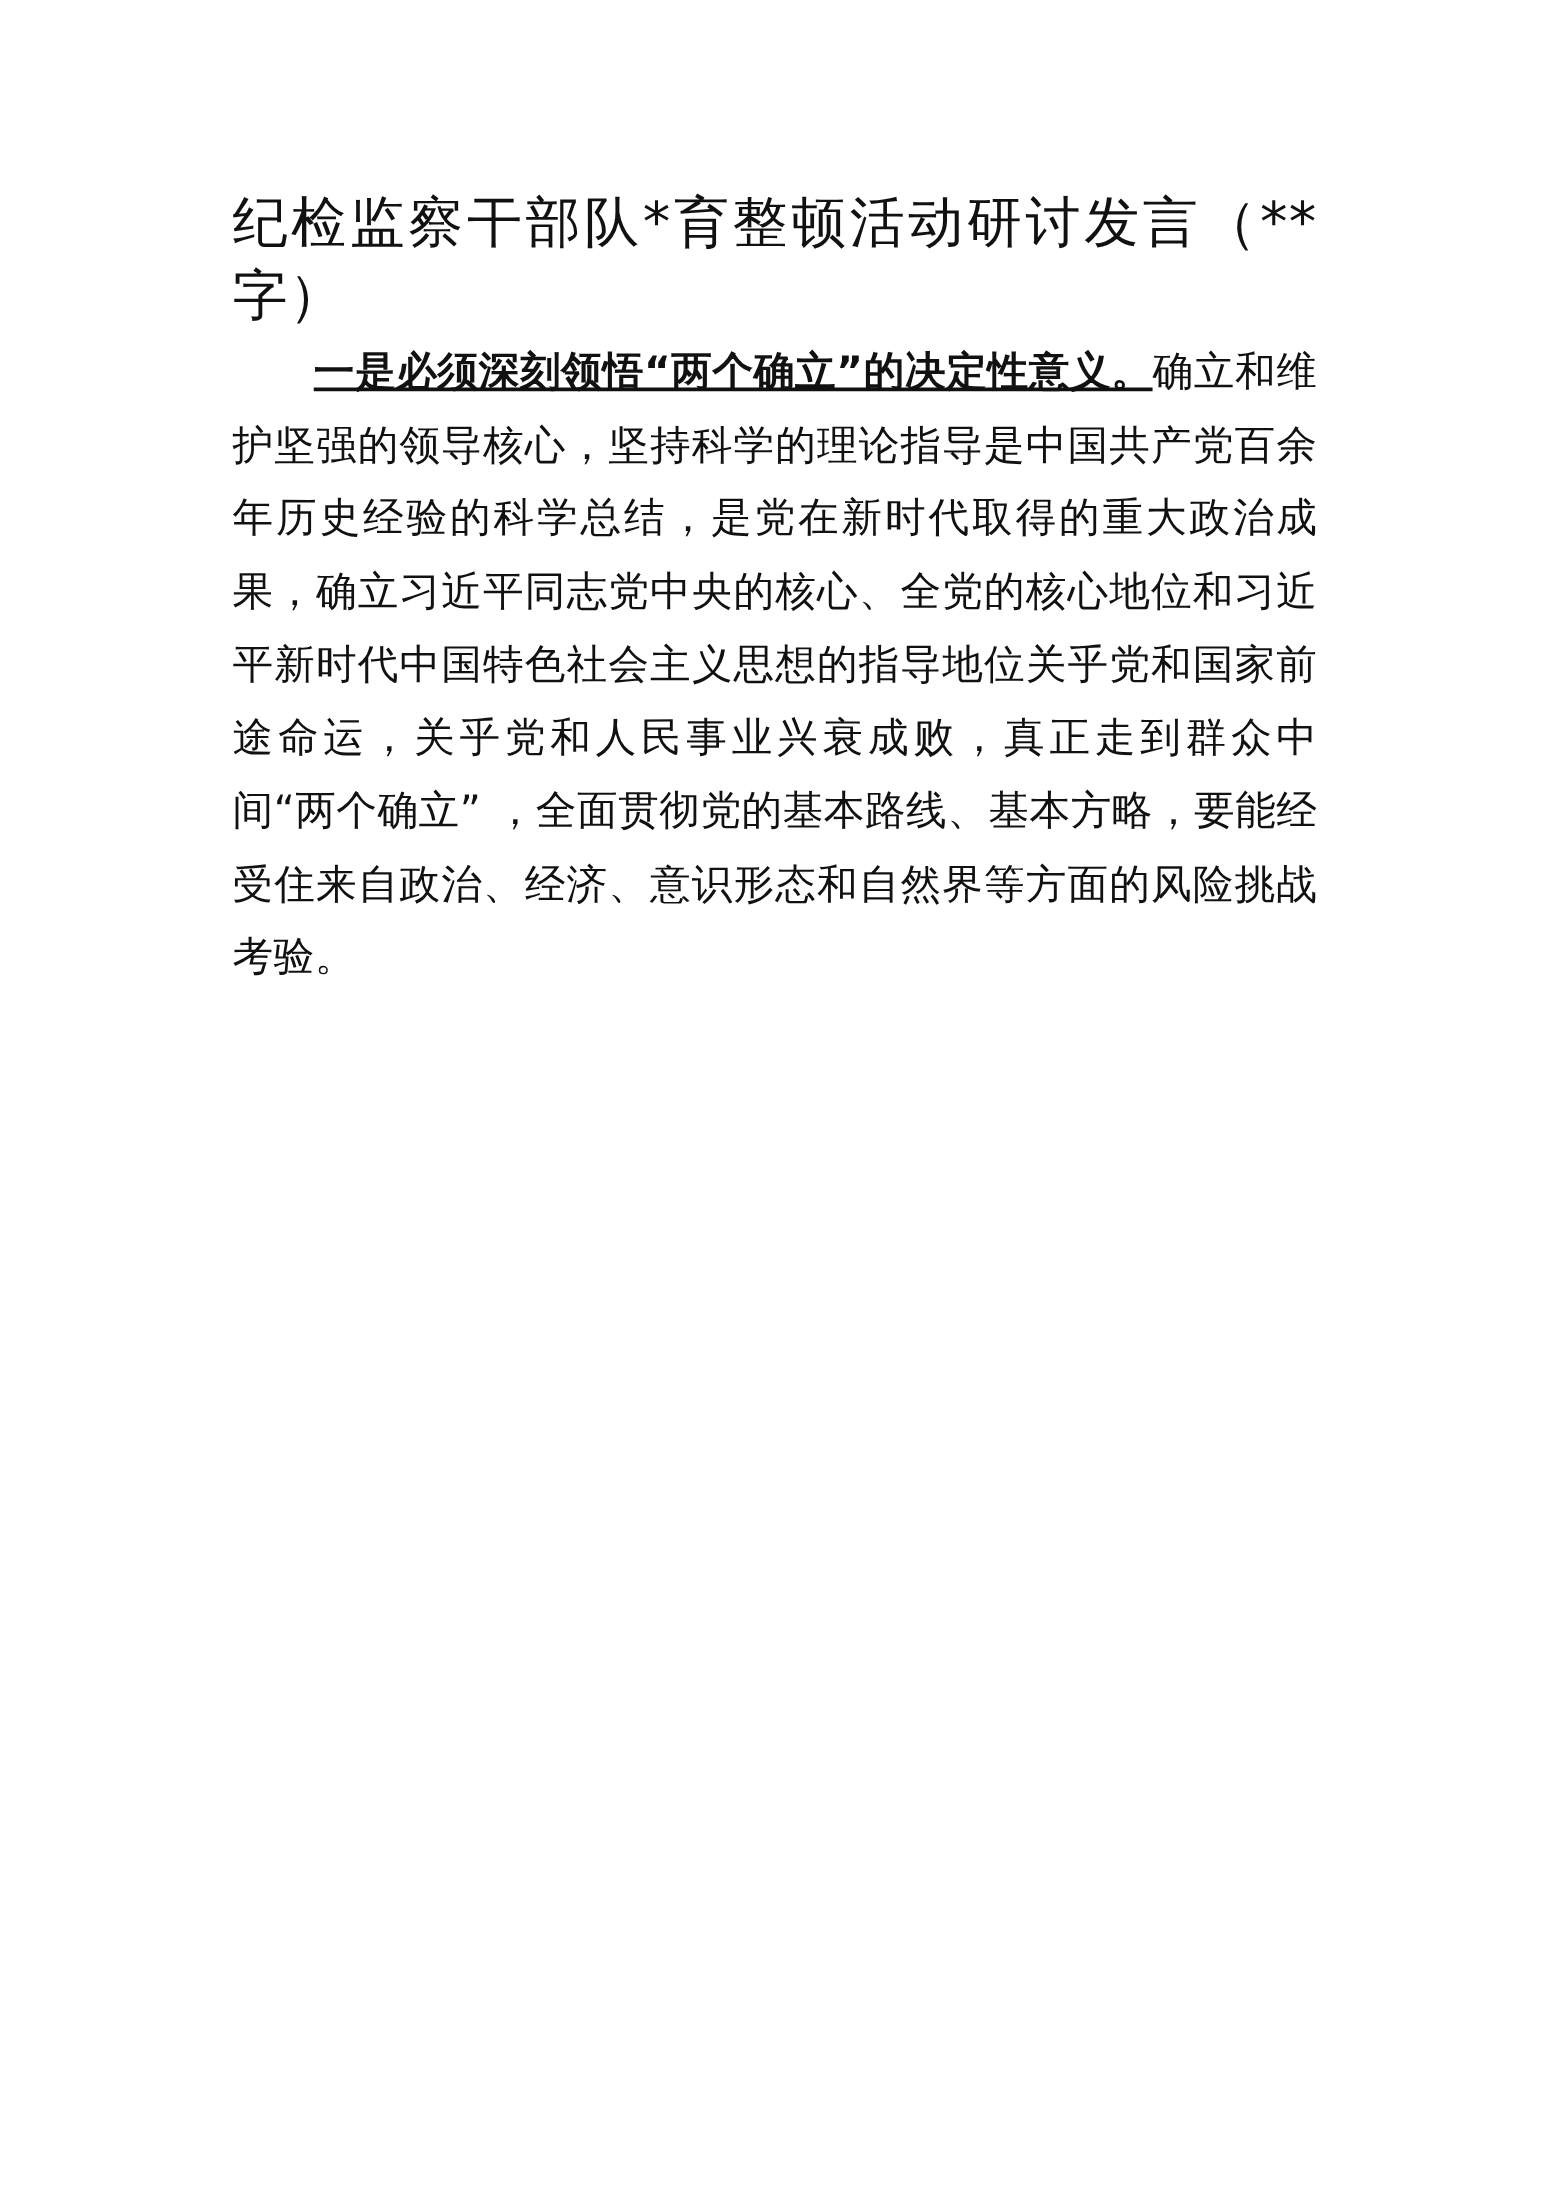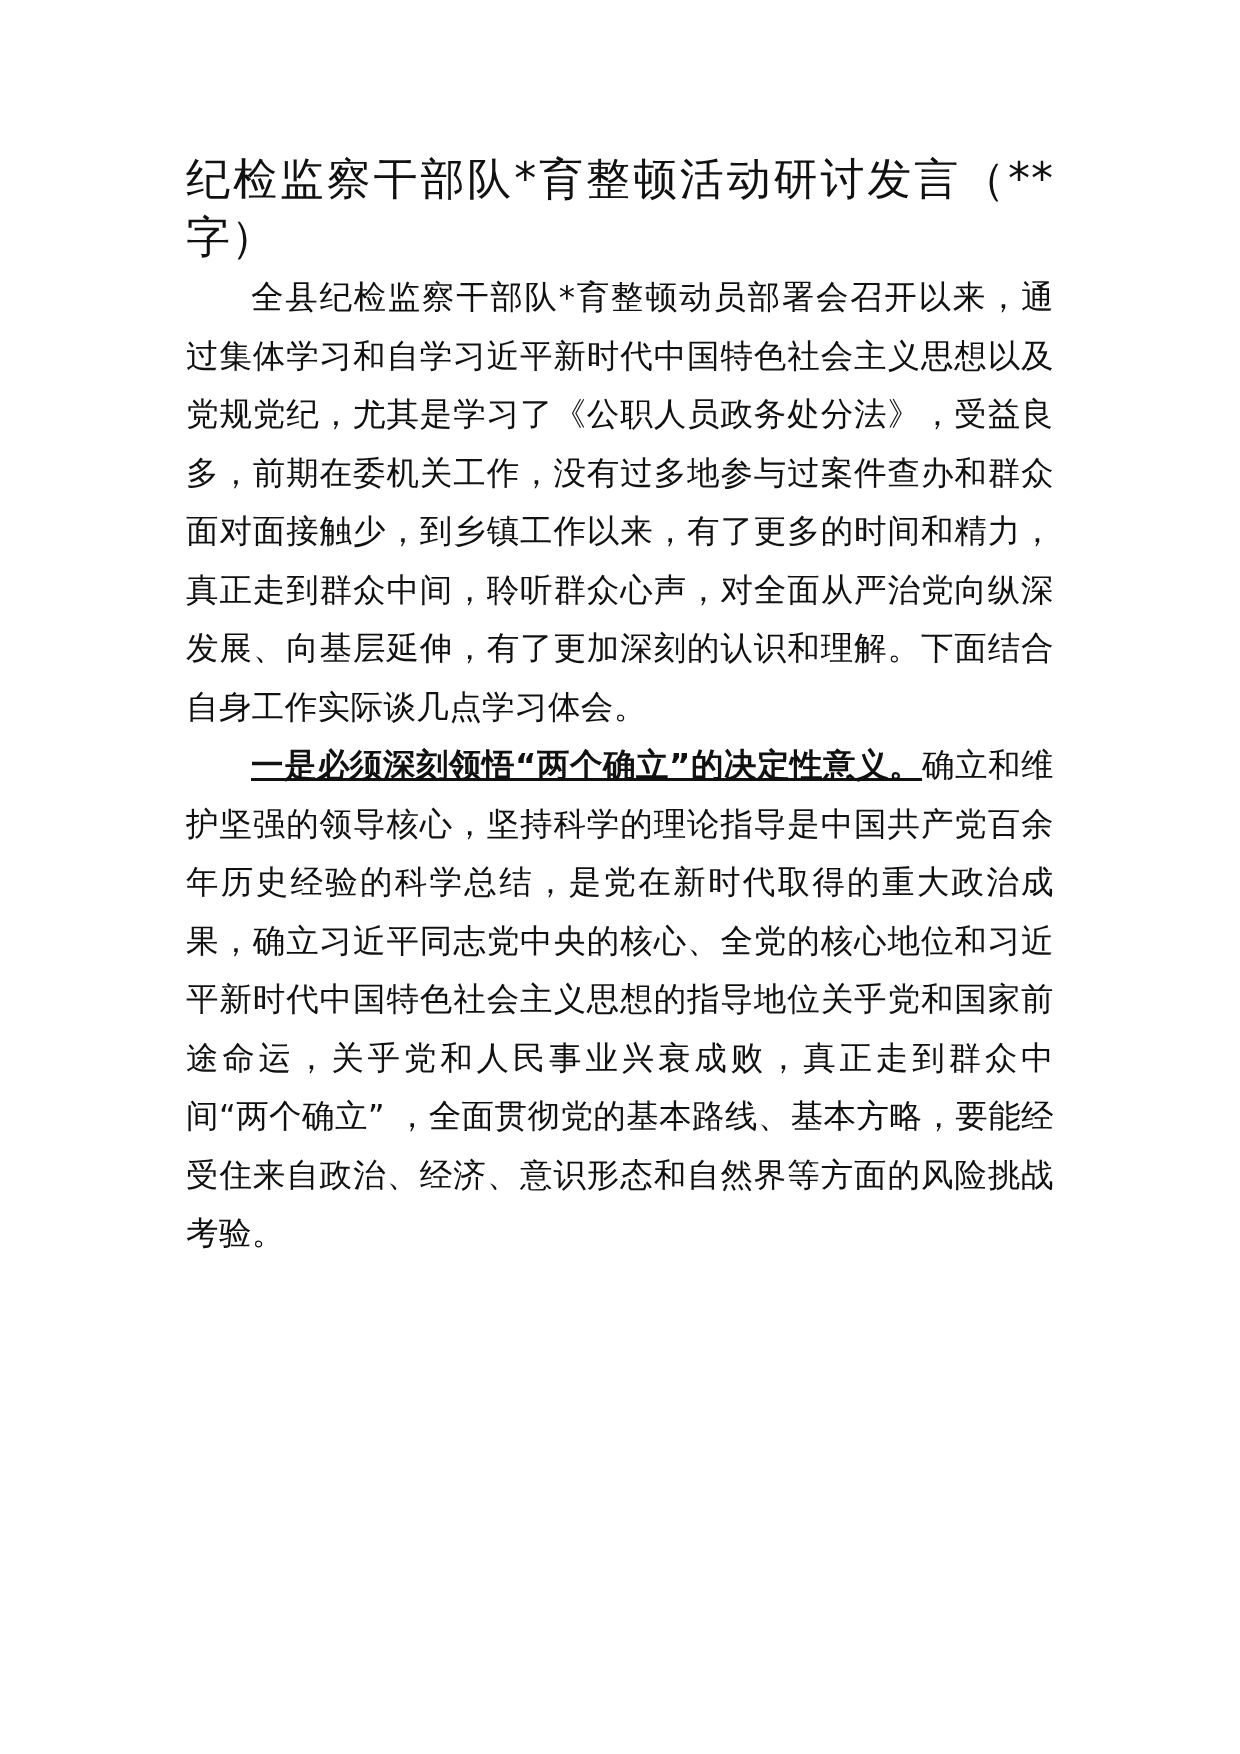--- a/index.html
+++ b/index.html
@@ -29,21 +29,18 @@
       letter-spacing: 0.4px;
     }
     .lead { font-weight: bold; text-decoration: underline; }
   </style>
 </head>
 <body>
 
 <div class="page">
   <h1 class="title">纪检监察干部队*育整顿活动研讨发言（**字）</h1>
 
-  <p class="para">
-    <span class="lead"></span><span>全县纪检监察干部队*育整顿动员部署会召开以来，通过集体学习和自学习近平新时代中国特色社会主义思想以及党规党纪，尤其是学习了《公职人员政务处分法》，受益良多，前期在委机关工作，没有过多地参与过案件查办和群众面对面接触少，到乡镇工作以来，有了更多的时间和精力，真正走到群众中间，聆听群众心声，对全面从严治党向纵深发展、向基层延伸，有了更加深刻的认识和理解。下面结合自身工作实际谈几点学习体会。</span>
-  </p>
 
   <p class="para">
     <span class="lead">一是必须深刻领悟“两个确立”的决定性意义。</span><span>确立和维护坚强的领导核心，坚持科学的理论指导是中国共产党百余年历史经验的科学总结，是党在新时代取得的重大政治成果，确立习近平同志党中央的核心、全党的核心地位和习近平新时代中国特色社会主义思想的指导地位关乎党和国家前途命运，关乎党和人民事业兴衰成败，真正走到群众中间“两个确立” ，全面贯彻党的基本路线、基本方略，要能经受住来自政治、经济、意识形态和自然界等方面的风险挑战考验。</span>
   </p>
 
 </div>
 
 </body></html>

